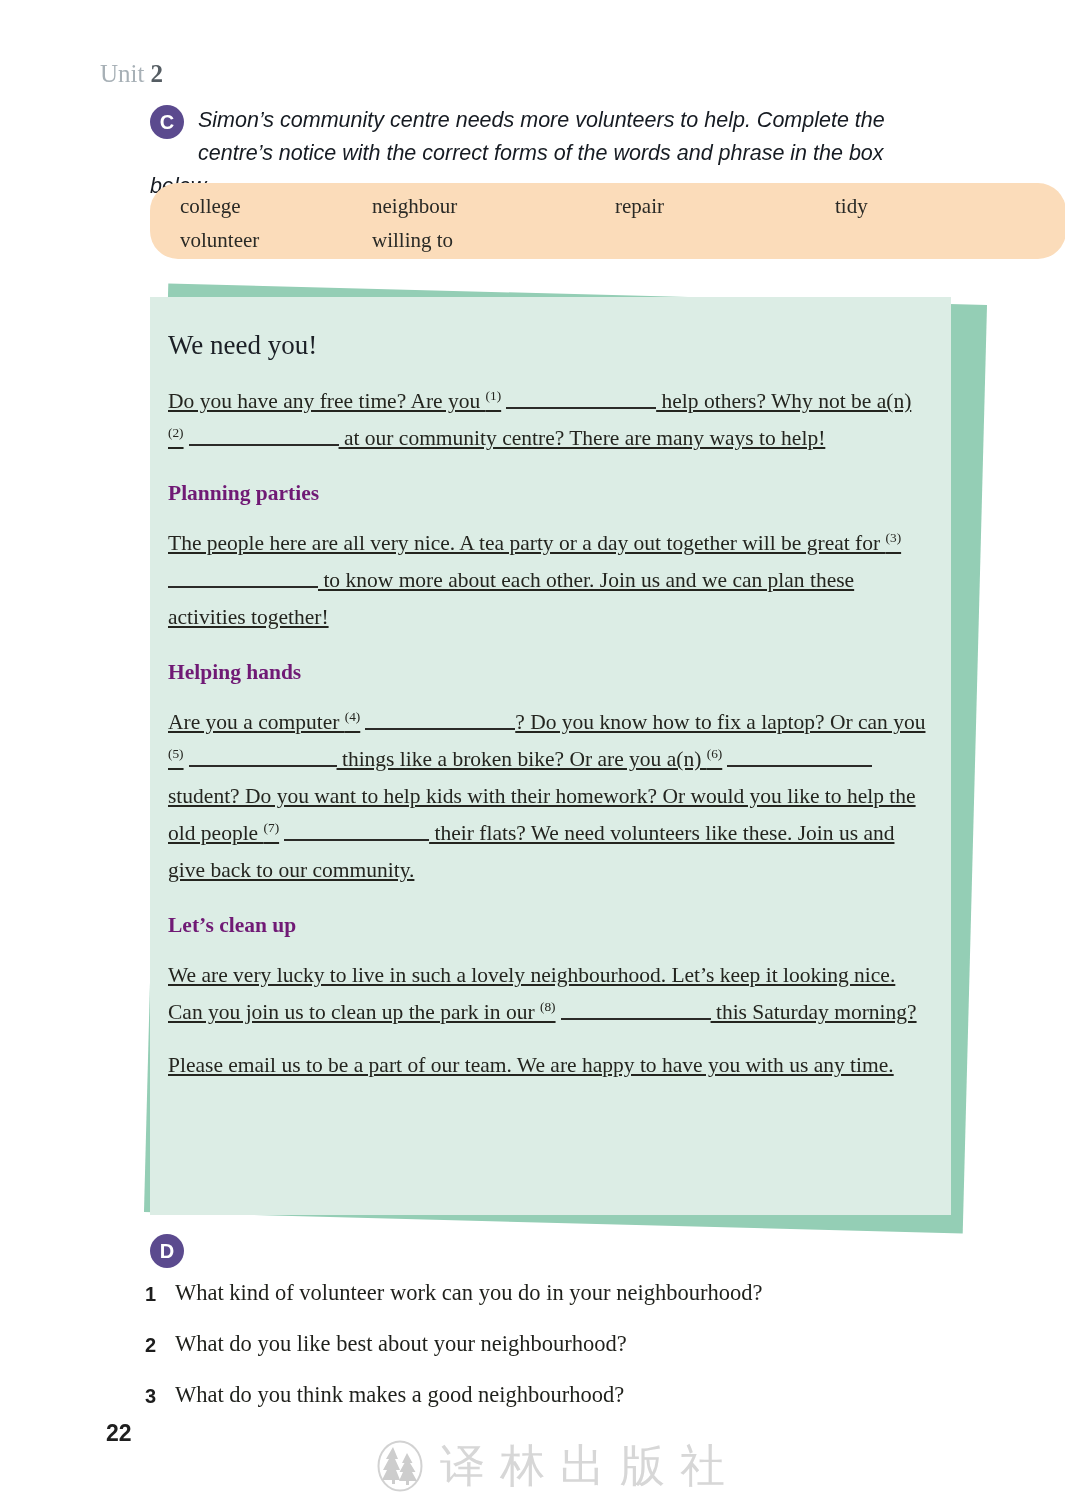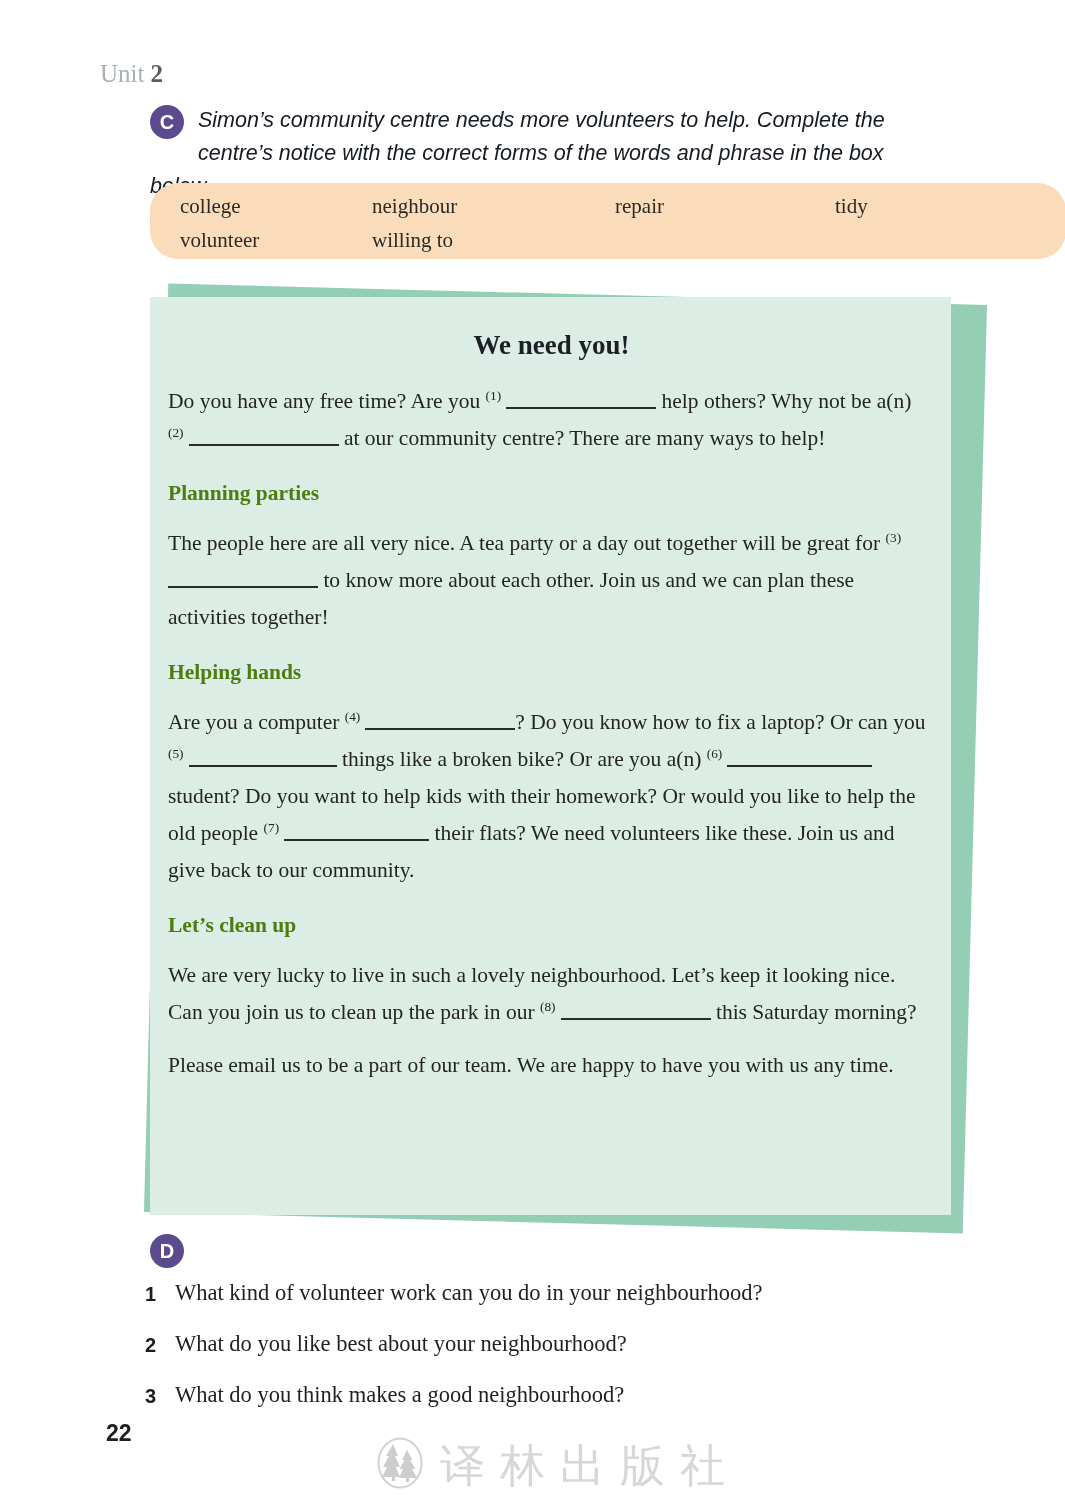--- a/index.html
+++ b/index.html
@@ -52,26 +52,26 @@
     background:var(--notice-back);transform:rotate(1.5deg);
   }
   .notice-front{
     position:absolute;inset:0;background:var(--notice-front);
   }
   .notice-content{
     position:absolute;inset:0;box-sizing:border-box;
     padding:24px 16px 0 18px;font-size:21.5px;line-height:37px;color:var(--ink);
   }
   .notice-title{
-    text-align:center;font-weight:700;font-size:27px;color:#1c2026;
+    text-align:left;font-weight:400;font-size:27px;color:#1c2026;
     margin:8px 0 22px 0;line-height:32px;
   }
-  .notice-content p{margin:0 0 16px 0;}
+  .notice-content p{margin:0 0 16px 0;text-decoration:underline;}
   .notice-content h3{
-    font-size:21.5px;margin:21px 0 17px 0;line-height:30px;color:#4d7c0f;
+    font-size:21.5px;margin:21px 0 17px 0;line-height:30px;color:#701a75;
   }
   .sup{font-size:0.62em;vertical-align:super;line-height:0;margin-right:5px;}
   .blank{
     display:inline-block;height:2px;border-bottom:2px solid #2b2b28;
     vertical-align:baseline;transform:translateY(1px);
   }
 
   .questions{position:absolute;left:145px;top:1281px;width:870px;}
   .question{margin-bottom:26px;display:flex;line-height:24px;}
   .q-num{
@@ -79,21 +79,21 @@
     width:30px;flex:0 0 30px;padding-top:2px;
   }
   .q-text{font-size:22.5px;color:#1f201b;}
 
   .page-number{
     position:absolute;left:106px;top:1420px;
     font:700 23px "Liberation Sans", sans-serif;color:#1f1f1f;
   }
 
   .watermark{
-    position:absolute;left:376px;top:1436px;display:flex;align-items:flex-start;
+    position:absolute;left:376px;top:1436px;display:flex;align-items:center;
     color:var(--watermark);
   }
   .watermark .wm-text{
     font-size:45px;letter-spacing:15px;margin-left:16px;white-space:nowrap;
   }
 </style>
 </head>
 <body>
 
 <div class="unit-header">

